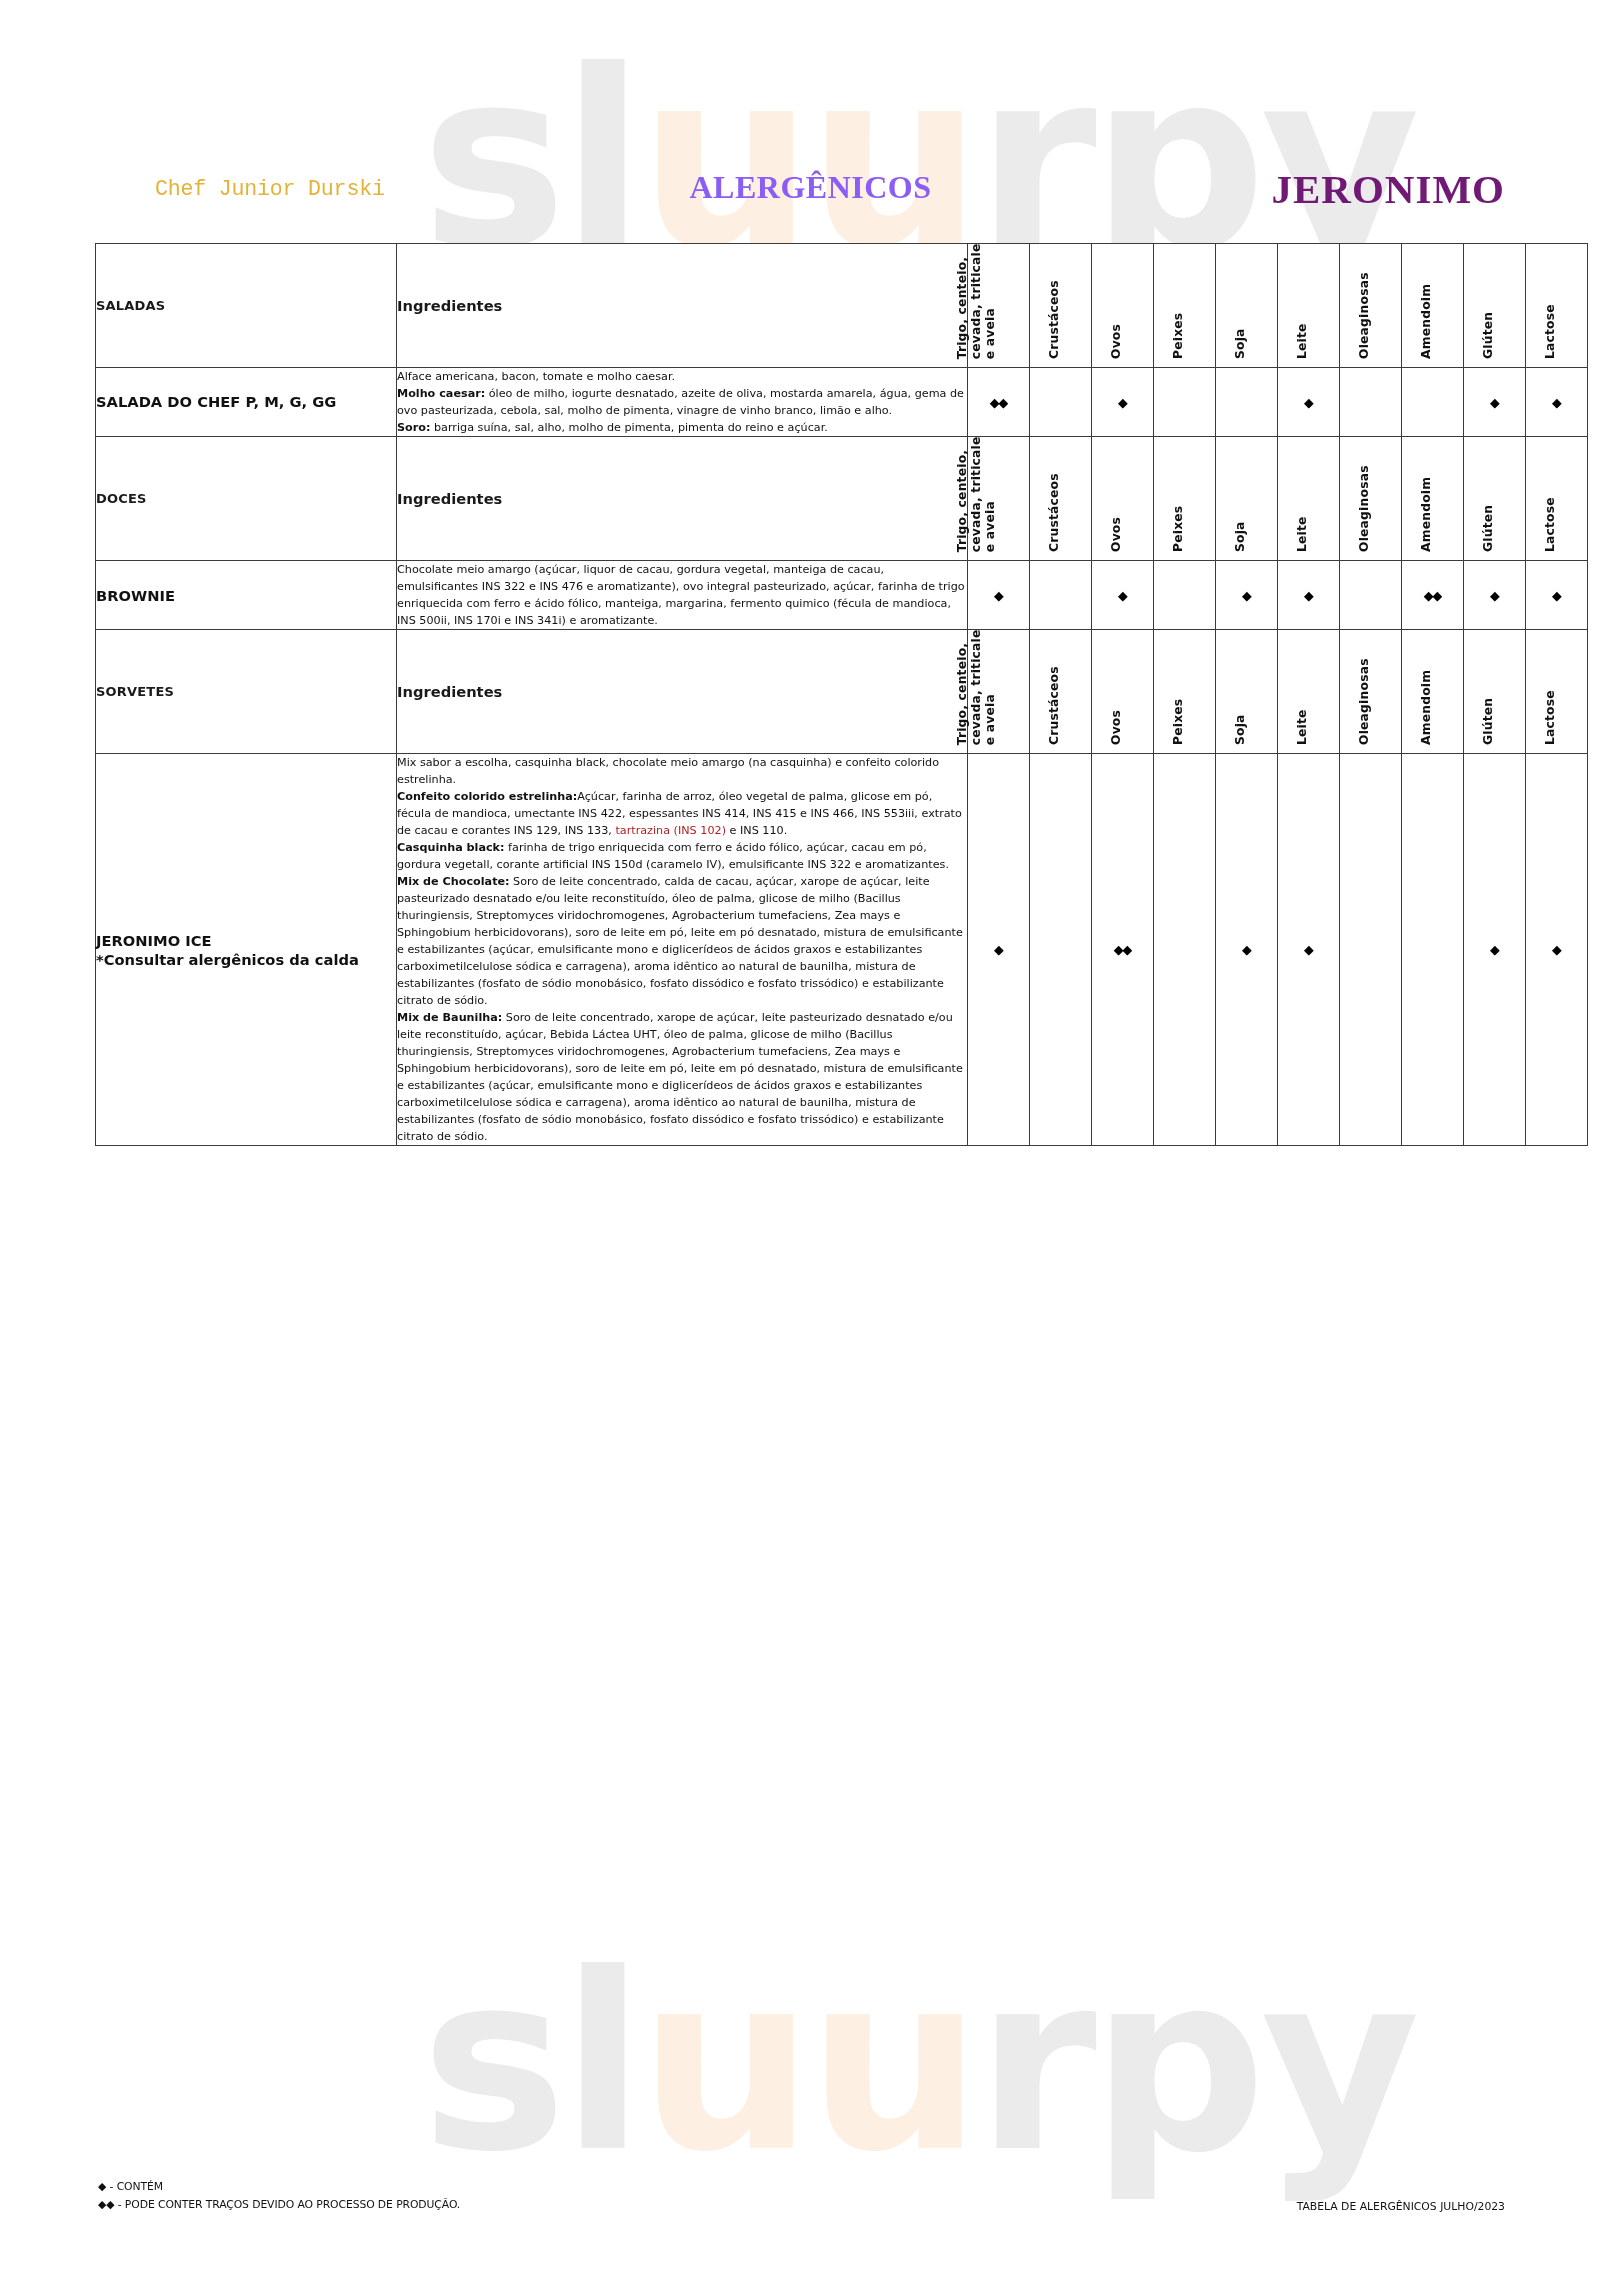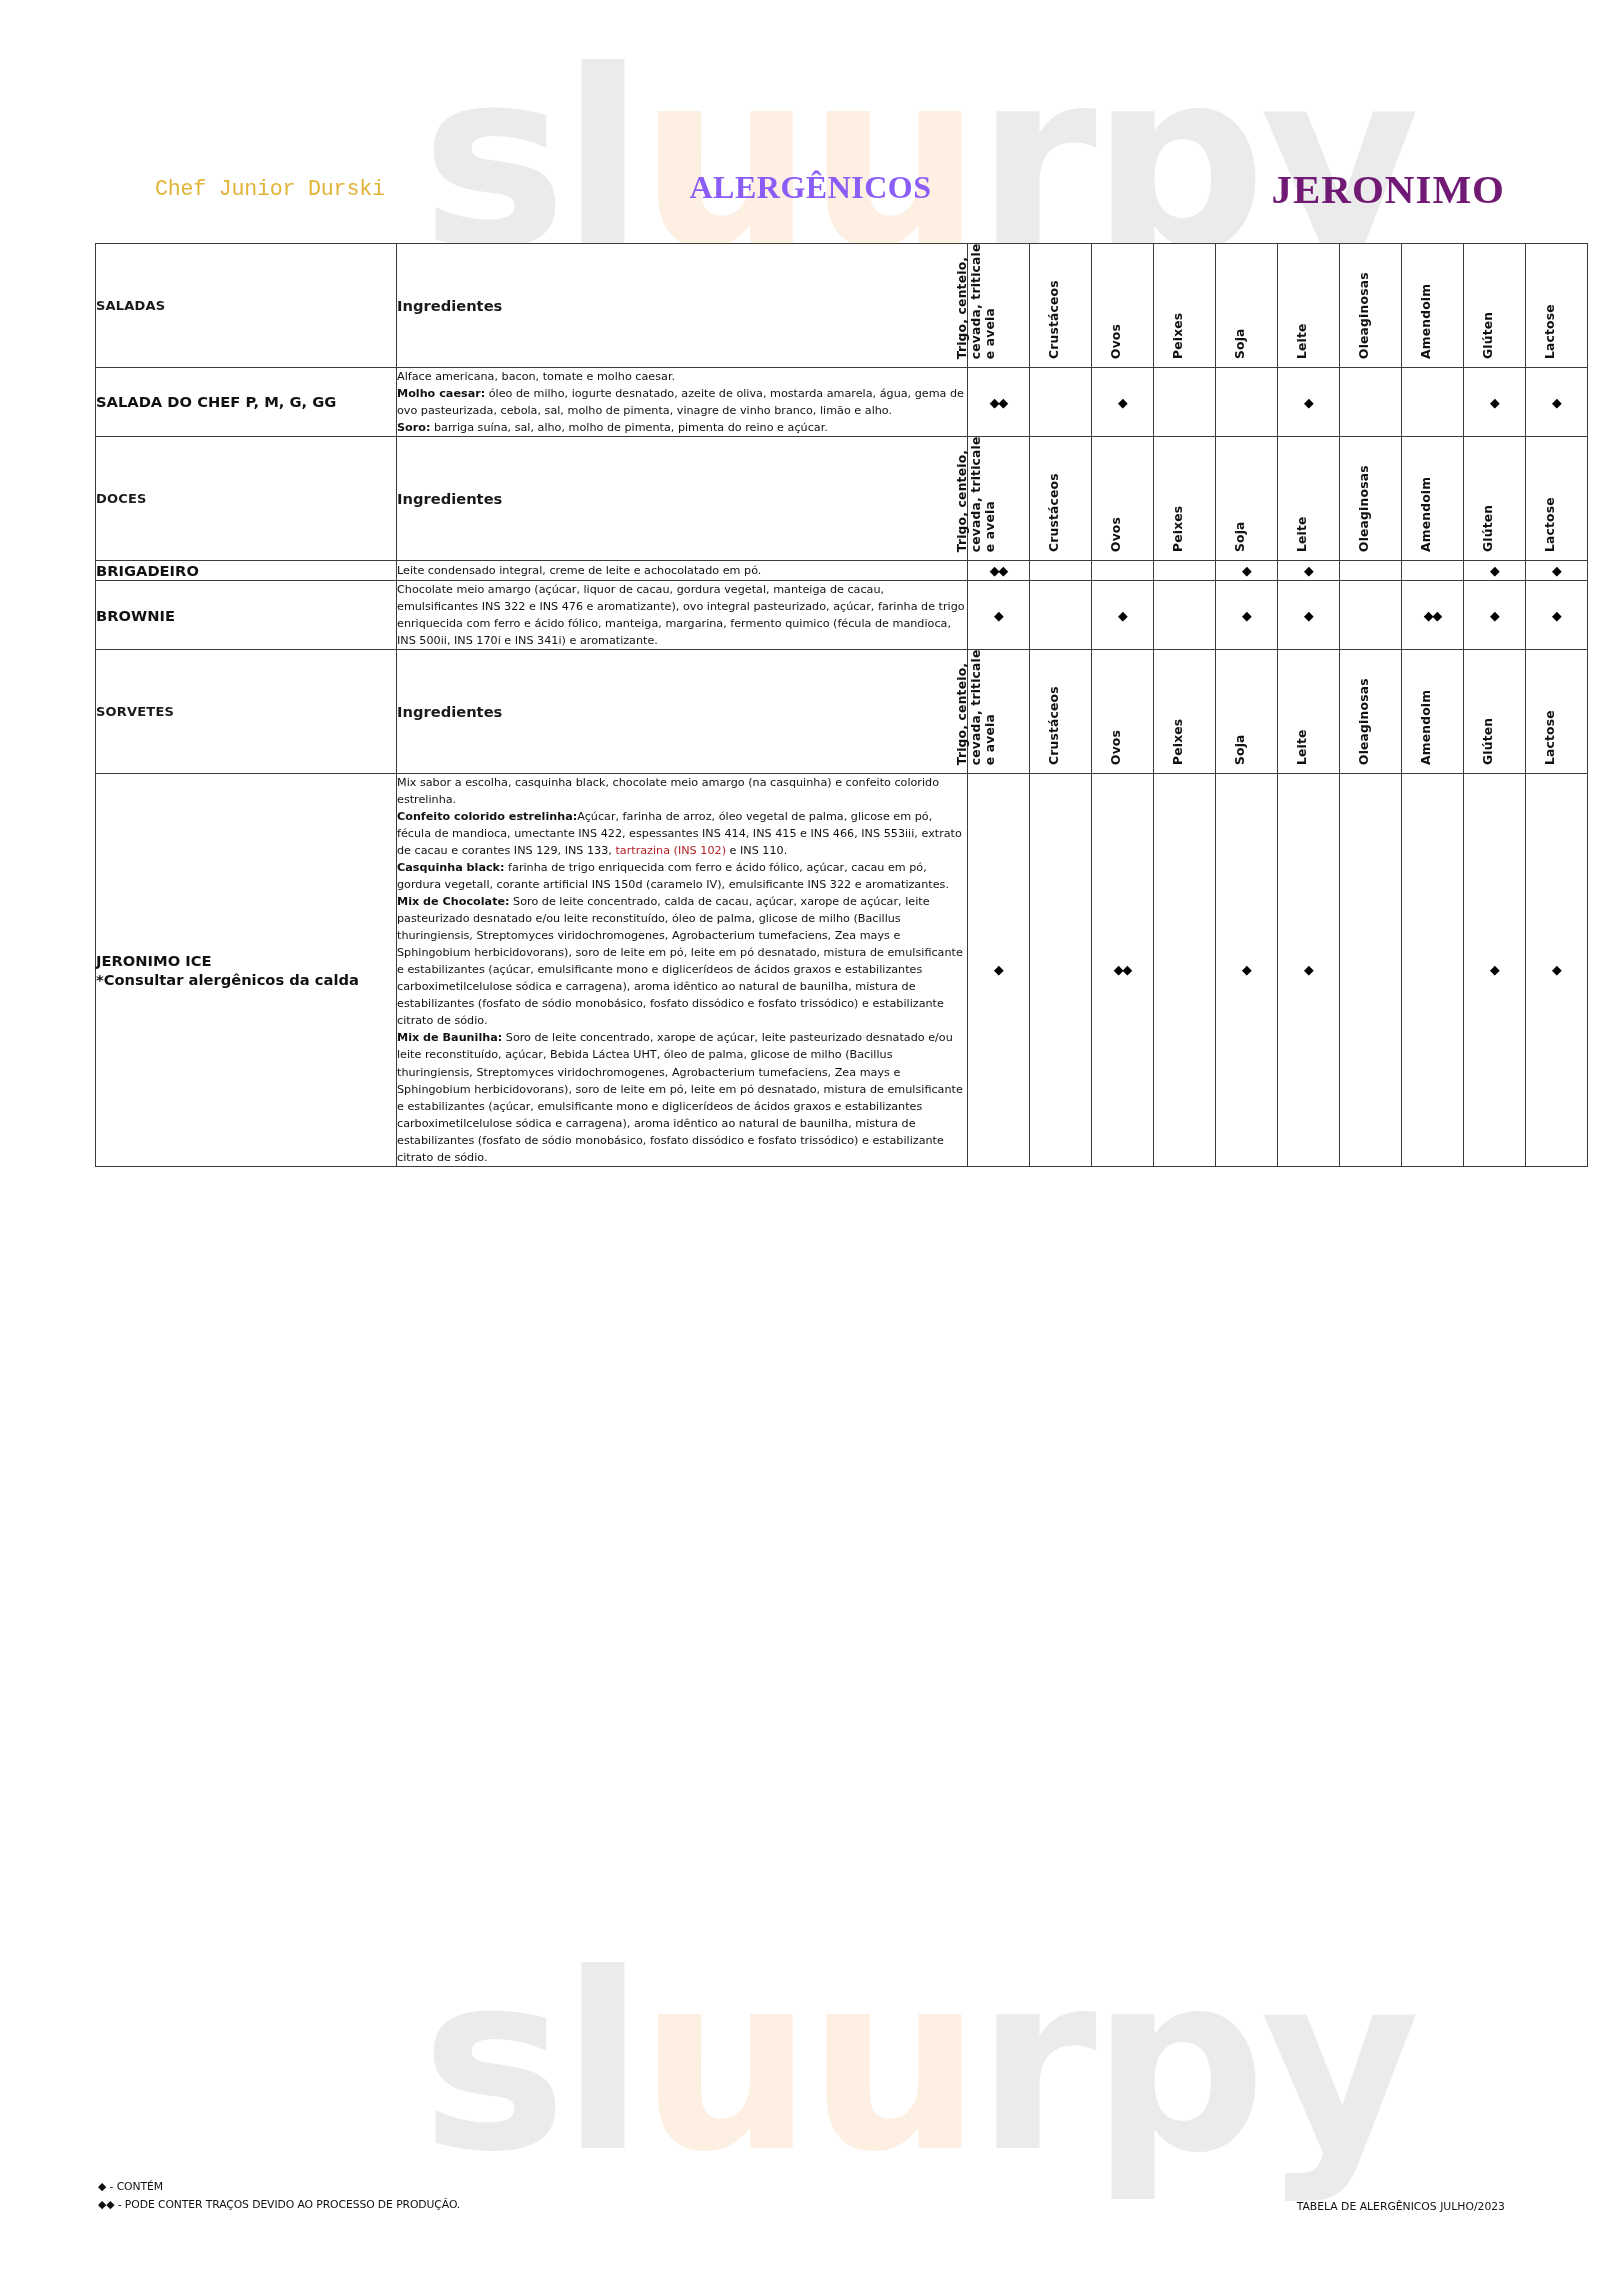--- a/index.html
+++ b/index.html
@@ -336,34 +336,20 @@
             <div class="vt">Amendoim</div>
           </td>
           <td class="vhead">
             <div class="vt">Glúten</div>
           </td>
           <td class="vhead">
             <div class="vt">Lactose</div>
           </td>
         </tr>
         <tr>
-          <td class="item-name">BRIGADEIRO</td>
-          <td class="item-ingr">Leite condensado integral,  creme de leite e achocolatado em pó.</td>
-          <td class="mark">◆◆</td>
-          <td class="mark"></td>
-          <td class="mark"></td>
-          <td class="mark"></td>
-          <td class="mark">◆</td>
-          <td class="mark">◆</td>
-          <td class="mark"></td>
-          <td class="mark"></td>
-          <td class="mark">◆</td>
-          <td class="mark">◆</td>
-        </tr>
-        <tr>
           <td class="item-name">BROWNIE</td>
           <td class="item-ingr">Chocolate meio amargo (açúcar, liquor de cacau, gordura vegetal, manteiga de cacau, emulsificantes INS 322 e INS 476 e aromatizante), ovo integral pasteurizado, açúcar, farinha de trigo enriquecida com ferro e ácido fólico, manteiga, margarina, fermento quimico (fécula de mandioca, INS 500ii, INS 170i e INS 341i) e aromatizante.</td>
           <td class="mark">◆</td>
           <td class="mark"></td>
           <td class="mark">◆</td>
           <td class="mark"></td>
           <td class="mark">◆</td>
           <td class="mark">◆</td>
           <td class="mark"></td>
           <td class="mark">◆◆</td>

